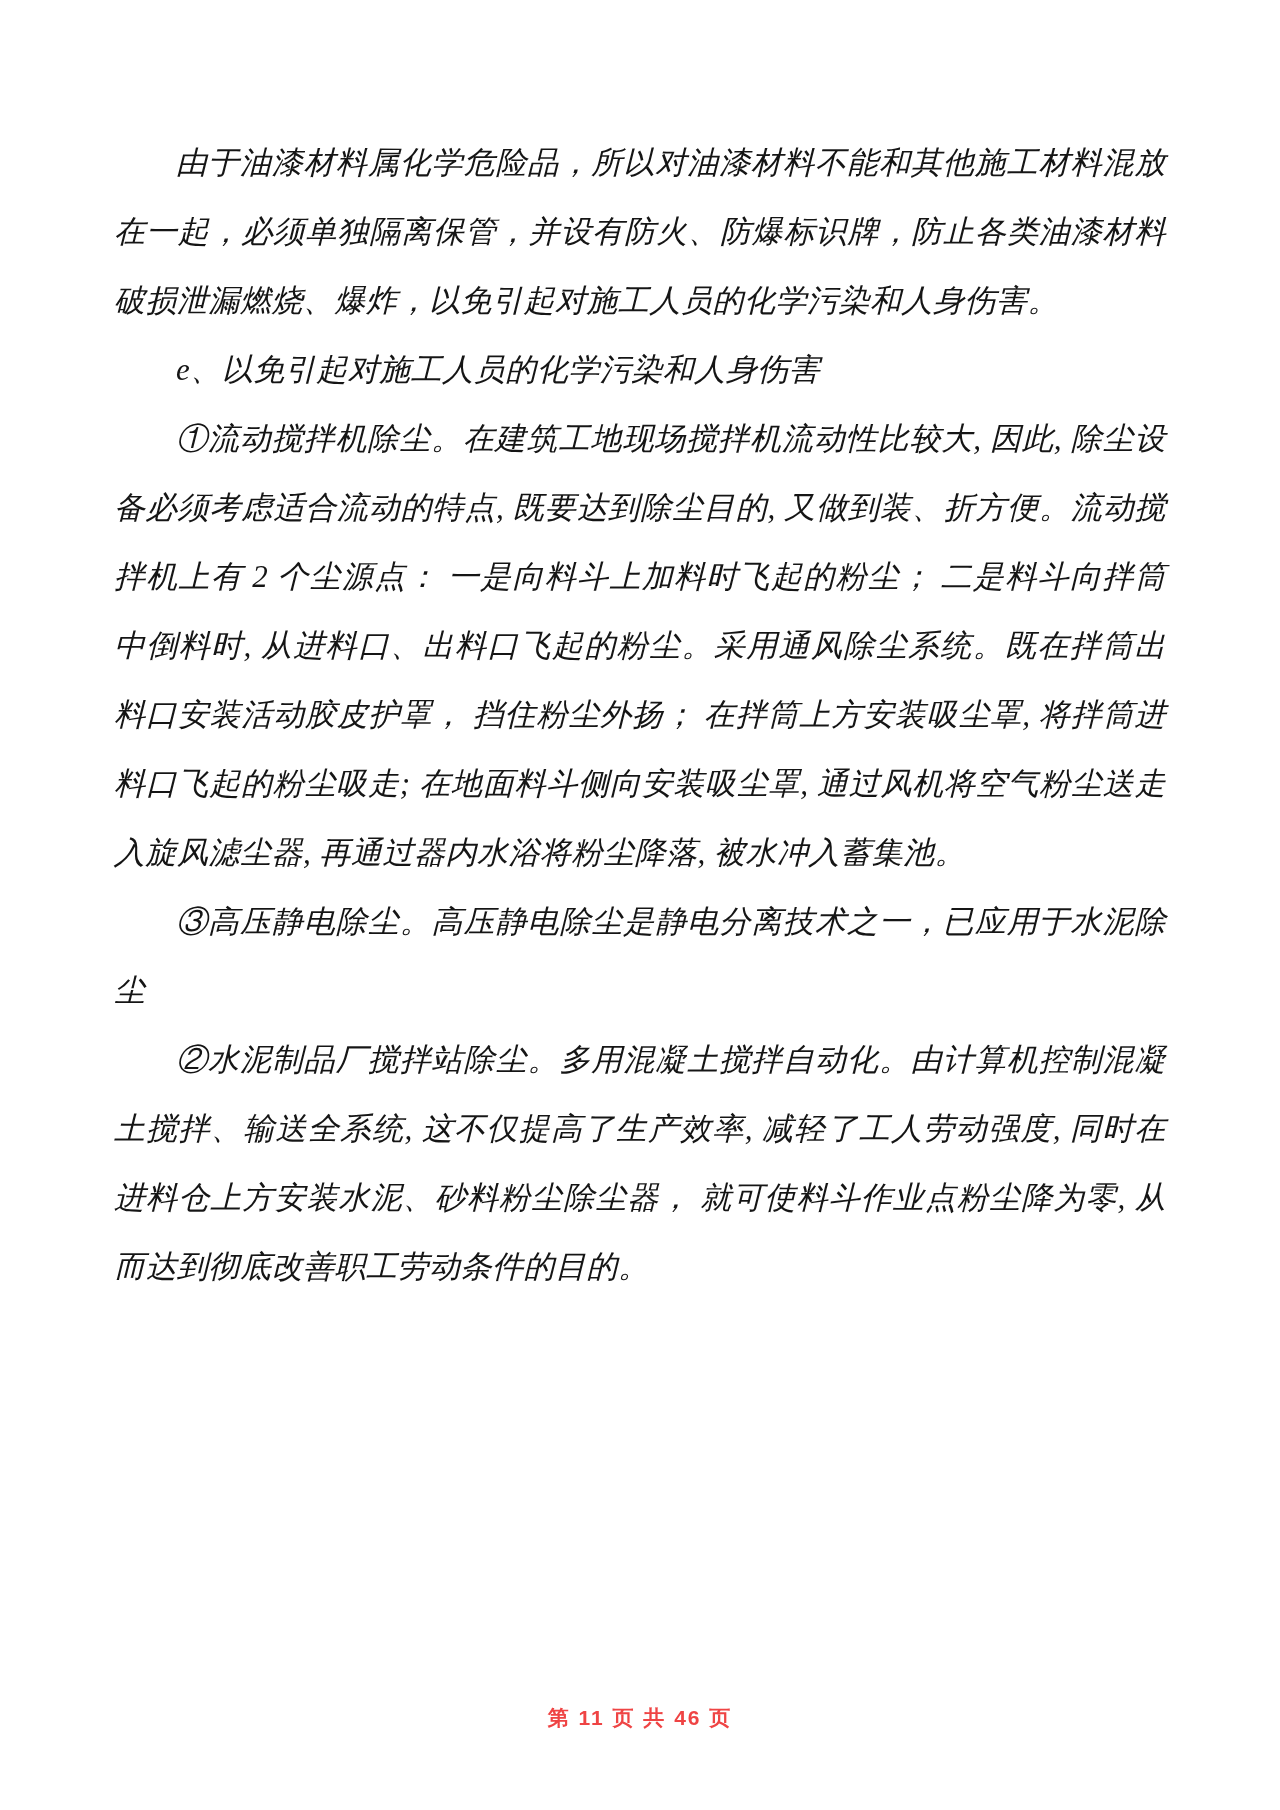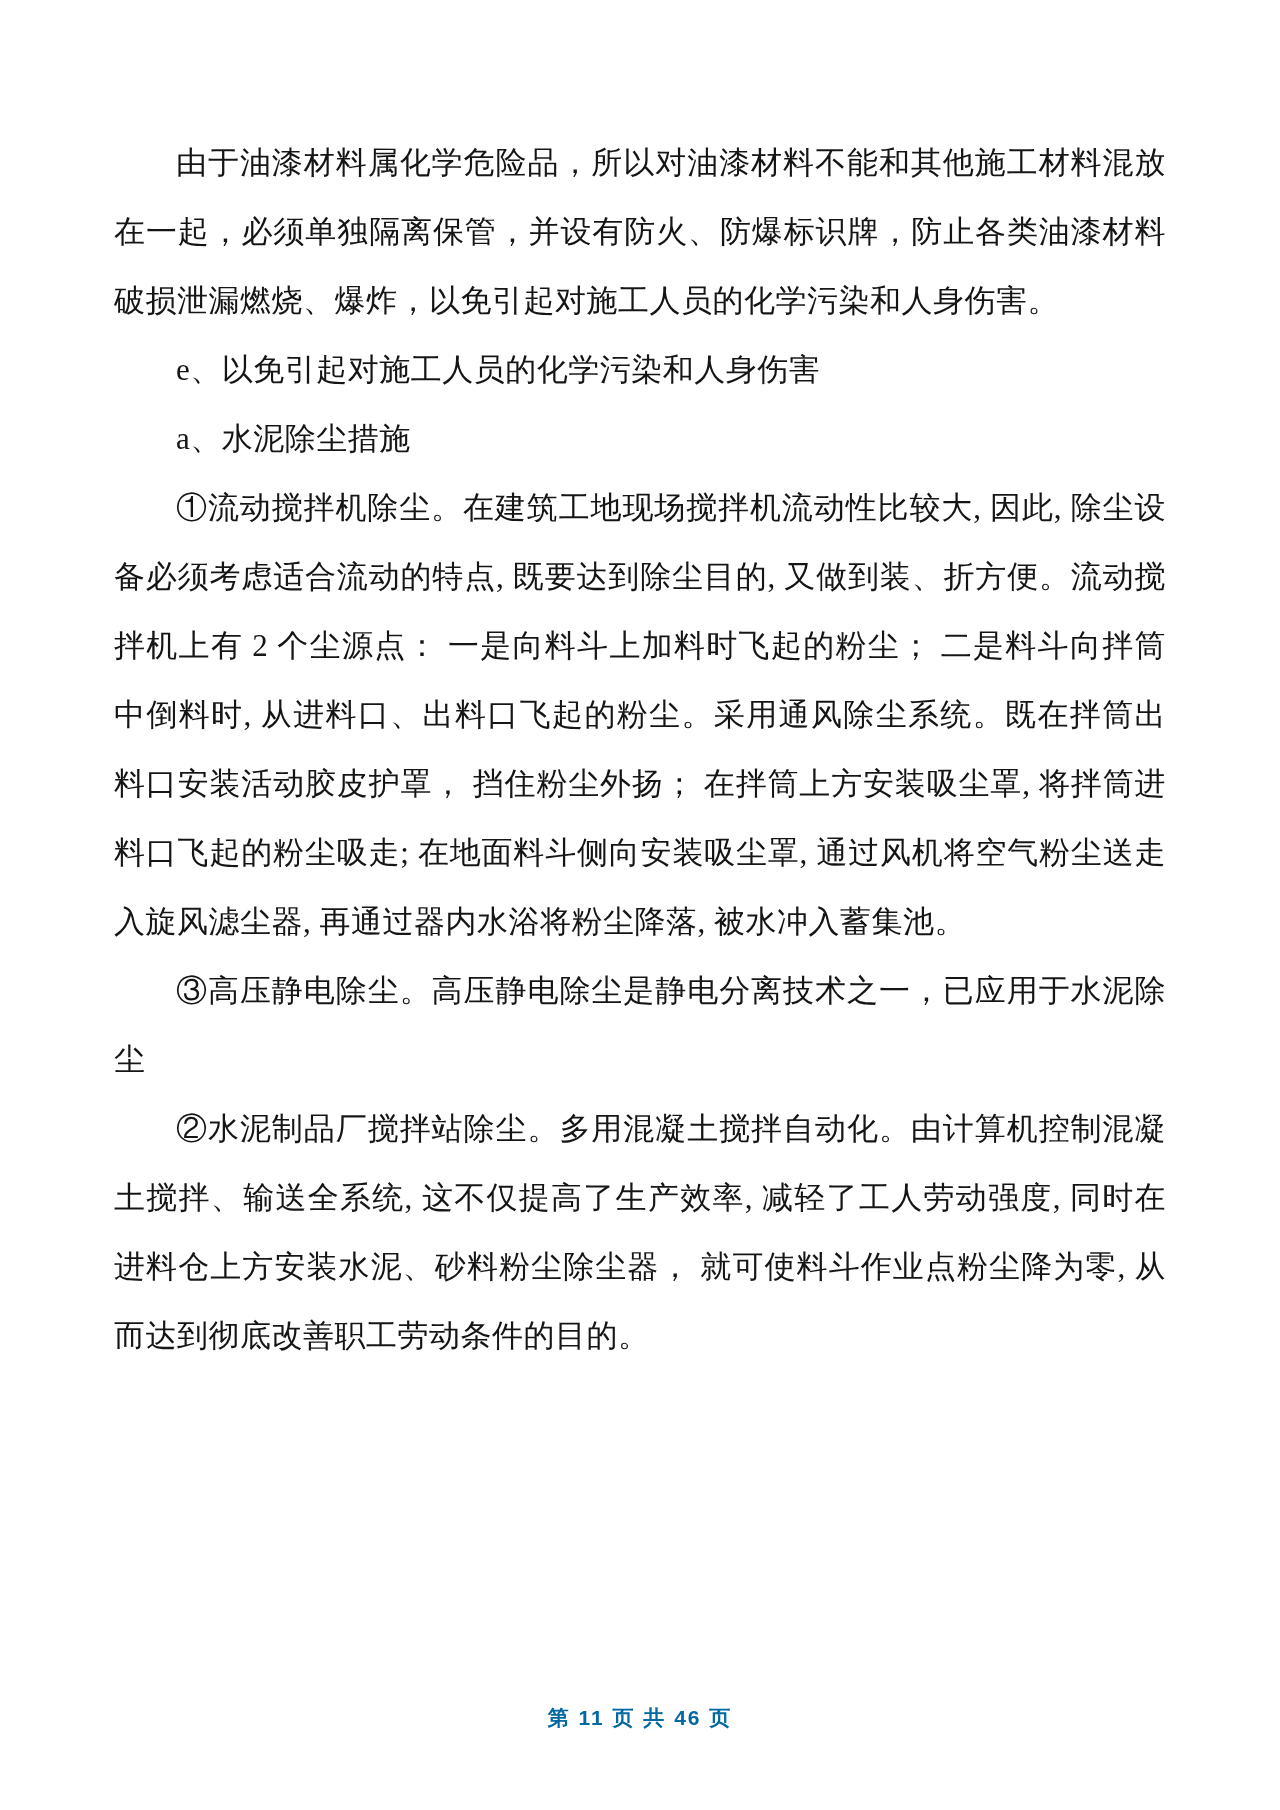--- a/index.html
+++ b/index.html
@@ -23,40 +23,40 @@
     right: 114px;
   }
   .para {
     font-size: 31px;
     line-height: 69px;
     text-align: justify;
     text-justify: inter-character;
     text-indent: 2em;
     margin: 0;
     letter-spacing: 0.5px;
+    font-style: italic;
   }
   .page-footer {
     position: absolute;
     left: 0;
     right: 0;
     bottom: 78px;
     text-align: center;
     font-family: "Liberation Sans", "DejaVu Sans", sans-serif;
     font-weight: bold;
     font-size: 21px;
-    color: #0369a1;
+    color: #ef4444;
     letter-spacing: 2px;
   }
 </style>
 </head>
 <body>
 
 <div class="page">
   <div class="doc-content">
     <p class="para">由于油漆材料属化学危险品，所以对油漆材料不能和其他施工材料混放在一起，必须单独隔离保管，并设有防火、防爆标识牌，防止各类油漆材料破损泄漏燃烧、爆炸，以免引起对施工人员的化学污染和人身伤害。</p>
     <p class="para">e、以免引起对施工人员的化学污染和人身伤害</p>
-    <p class="para">a、水泥除尘措施</p>
     <p class="para">①流动搅拌机除尘。在建筑工地现场搅拌机流动性比较大, 因此, 除尘设备必须考虑适合流动的特点, 既要达到除尘目的, 又做到装、折方便。流动搅拌机上有 2 个尘源点： 一是向料斗上加料时飞起的粉尘； 二是料斗向拌筒中倒料时, 从进料口、出料口飞起的粉尘。采用通风除尘系统。既在拌筒出料口安装活动胶皮护罩， 挡住粉尘外扬； 在拌筒上方安装吸尘罩, 将拌筒进料口飞起的粉尘吸走; 在地面料斗侧向安装吸尘罩, 通过风机将空气粉尘送走入旋风滤尘器, 再通过器内水浴将粉尘降落, 被水冲入蓄集池。</p>
     <p class="para">③高压静电除尘。高压静电除尘是静电分离技术之一，已应用于水泥除尘</p>
     <p class="para">②水泥制品厂搅拌站除尘。多用混凝土搅拌自动化。由计算机控制混凝土搅拌、输送全系统, 这不仅提高了生产效率, 减轻了工人劳动强度, 同时在进料仓上方安装水泥、砂料粉尘除尘器， 就可使料斗作业点粉尘降为零, 从而达到彻底改善职工劳动条件的目的。</p>
   </div>
   <div class="page-footer">第 11 页 共 46 页</div>
 </div>
 
 </body></html>

